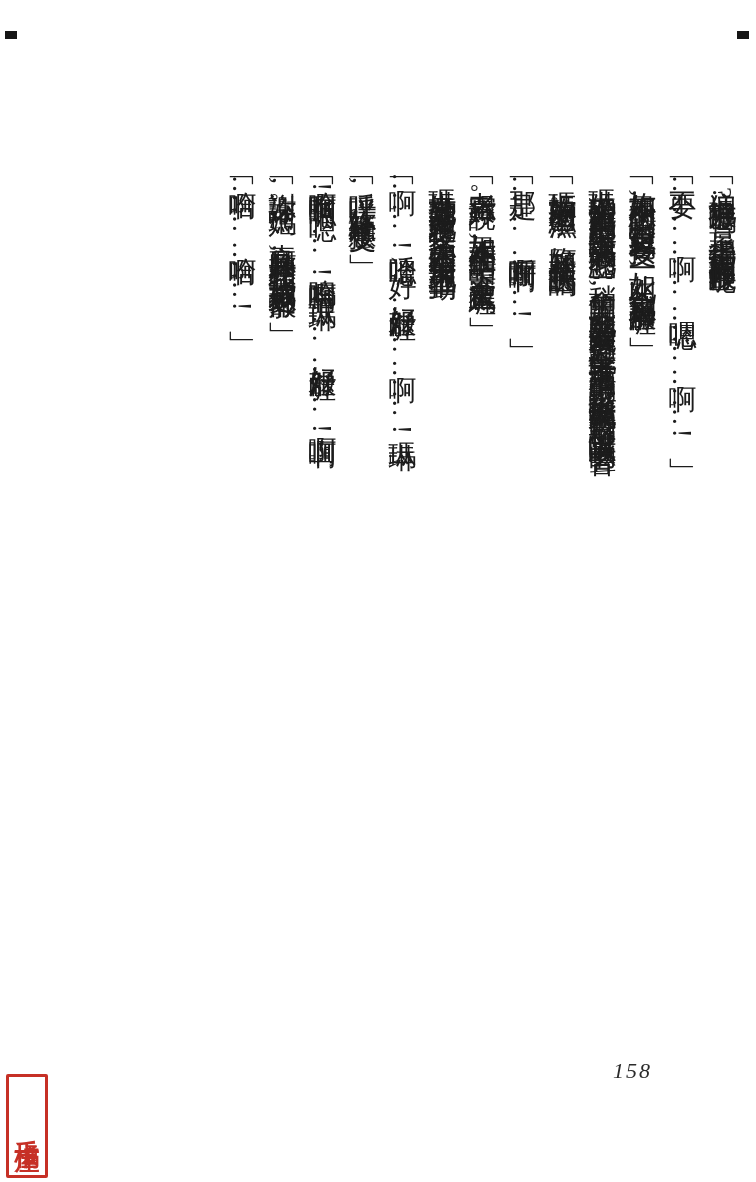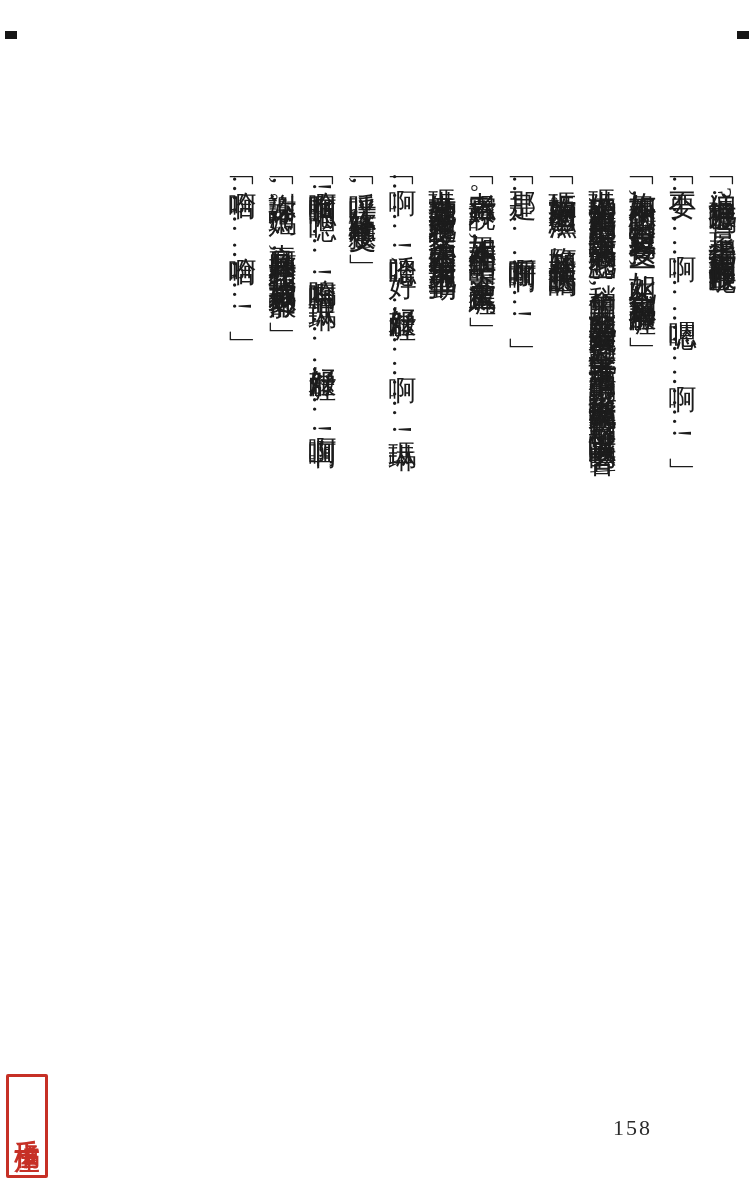--- a/index.html
+++ b/index.html
@@ -53,25 +53,26 @@
     font-size:25px;
     line-height:1;
     letter-spacing:5px;
     font-weight:bold;
     font-family:"Liberation Serif","DejaVu Serif",serif;
   }
 
   
   .page-number {
     position:absolute;
-    left:613px; top:1115px;
+    left:613px; top:1058px;
     font-size:22px;
     letter-spacing:2px;
     color:#2b2b2b;
     font-family:"Liberation Serif","DejaVu Serif",serif;
+    font-style:italic;
   }
 </style>
 </head>
 <body>
 
 <div class="page">
 
   <div class="corner-mark tl"></div>
   <div class="corner-mark tr"></div>
 

